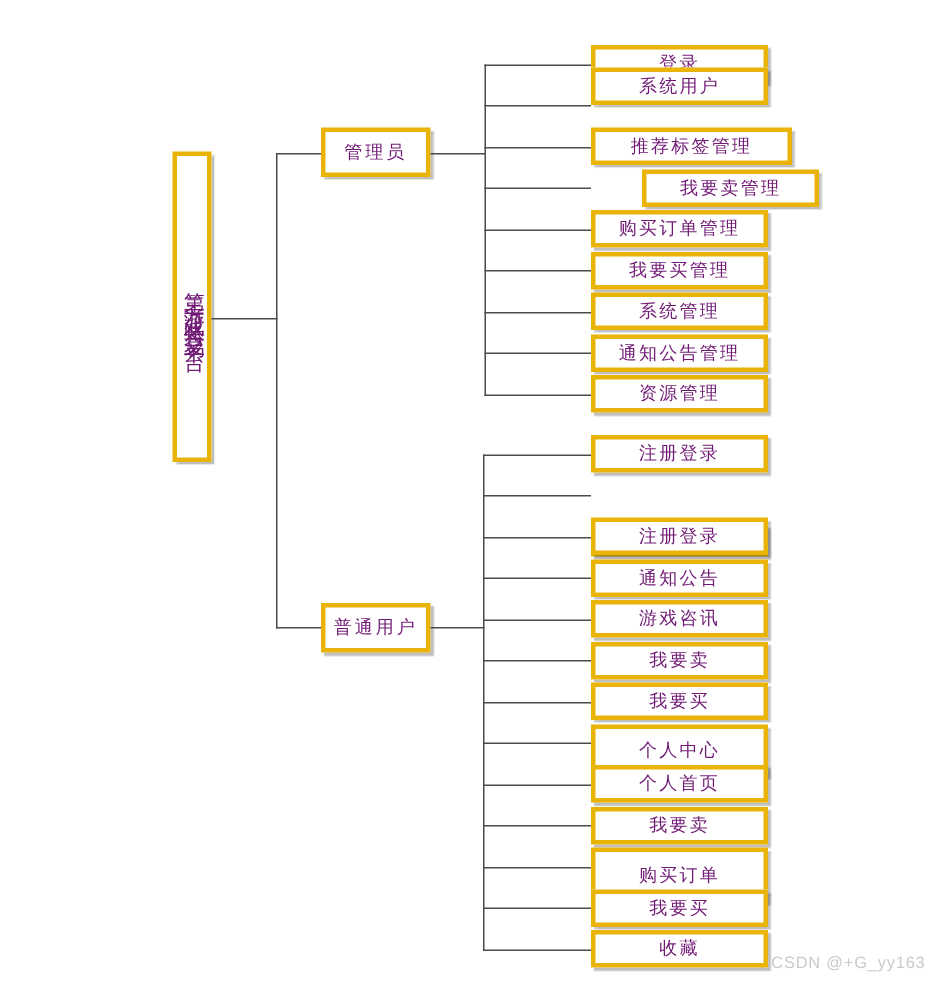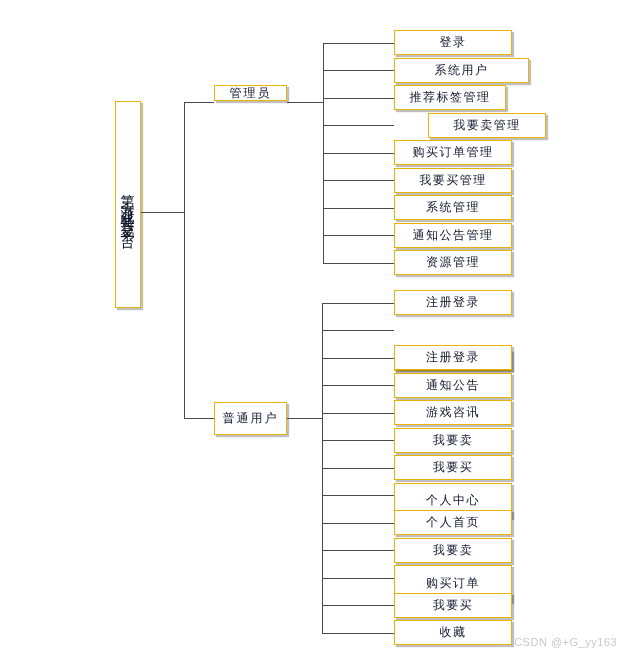--- a/index.html
+++ b/index.html
@@ -11,30 +11,31 @@
   #canvas {
     position: relative;
     width: 621px;
     height: 666px;
     background: #ffffff;
     overflow: hidden;
   }
   .box {
     position: absolute;
     background: #ffffff;
-    border: 1px solid #eab308;
+    border: 3px solid #eab308;
     box-shadow: 2px 2px 1px rgba(0,0,0,0.25);
     box-sizing: border-box;
     display: flex;
     align-items: center;
     justify-content: center;
-    color: #0f172a;
+    color: #701a75;
     font-size: 12px;
     letter-spacing: 1.5px;
     white-space: nowrap;
+    font-family: Liberation Mono, monospace;
   }
   .root-box {
     writing-mode: vertical-rl;
     text-orientation: upright;
     font-size: 14px;
     letter-spacing: 4px;
   }
   .branch-box {
     font-size: 12px;
     letter-spacing: 2px;
@@ -52,21 +53,21 @@
     letter-spacing: 0.5px;
   }
 </style>
 </head>
 <body>
 
 <div id="canvas">
 
   <div class="box root-box" style="left:115px; top:101px; width:26px; height:207px;">第三方游戏账号交易平台</div>
 
-  <div class="box branch-box" style="left:214px; top:85px; width:73px; height:16px;">管理员</div>
+  <div class="box branch-box" style="left:214px; top:85px; width:73px; height:33px;">管理员</div>
 
   <div class="box branch-box" style="left:214px; top:402px; width:73px; height:33px;">普通用户</div>
 
   <div id="lines-layer">
       <div class="line" style="left: 141px; top: 212px; width: 44px; height: 1px;"></div>
       <div class="line" style="left: 184px; top: 102px; width: 1px; height: 317px;"></div>
       <div class="line" style="left: 184px; top: 102px; width: 30px; height: 1px;"></div>
       <div class="line" style="left: 184px; top: 418px; width: 30px; height: 1px;"></div>
       <div class="line" style="left: 287px; top: 102px; width: 37px; height: 1px;"></div>
       <div class="line" style="left: 287px; top: 418px; width: 36px; height: 1px;"></div>
@@ -90,22 +91,22 @@
       <div class="line" style="left: 322px; top: 468px; width: 72px; height: 1px;"></div>
       <div class="line" style="left: 322px; top: 495px; width: 72px; height: 1px;"></div>
       <div class="line" style="left: 322px; top: 523px; width: 72px; height: 1px;"></div>
       <div class="line" style="left: 322px; top: 550px; width: 72px; height: 1px;"></div>
       <div class="line" style="left: 322px; top: 578px; width: 72px; height: 1px;"></div>
       <div class="line" style="left: 322px; top: 605px; width: 72px; height: 1px;"></div>
       <div class="line" style="left: 322px; top: 633px; width: 72px; height: 1px;"></div>
     </div>
   <div id="leaves-layer">
       <div class="box" style="left: 394px; top: 30px; width: 118px; height: 25px;">登录</div>
-      <div class="box" style="left: 394px; top: 58px; width: 135px; height: 25px;">系统用户</div>
-      <div class="box" style="left: 394px; top: 85px; width: 112px; height: 25px;">推荐标签管理</div>
+      <div class="box" style="left: 394px; top: 45px; width: 118px; height: 25px;">系统用户</div>
+      <div class="box" style="left: 394px; top: 85px; width: 134px; height: 25px;">推荐标签管理</div>
       <div class="box" style="left: 394px; top: 113px; width: 118px; height: 25px; margin-left: 34px;">我要卖管理</div>
       <div class="box" style="left: 394px; top: 140px; width: 118px; height: 25px;">购买订单管理</div>
       <div class="box" style="left: 394px; top: 168px; width: 118px; height: 25px;">我要买管理</div>
       <div class="box" style="left: 394px; top: 195px; width: 118px; height: 25px;">系统管理</div>
       <div class="box" style="left: 394px; top: 223px; width: 118px; height: 25px;">通知公告管理</div>
       <div class="box" style="left: 394px; top: 250px; width: 118px; height: 25px;">资源管理</div>
       <div class="box" style="left: 394px; top: 290px; width: 118px; height: 25px;">注册登录</div>
       <div class="box" style="left: 394px; top: 308px; width: 118px; height: 21px; margin-top: 42px;">首页</div>
       <div class="box" style="left: 394px; top: 345px; width: 118px; height: 25px;">注册登录</div>
       <div class="box" style="left: 394px; top: 373px; width: 118px; height: 25px;">通知公告</div>

